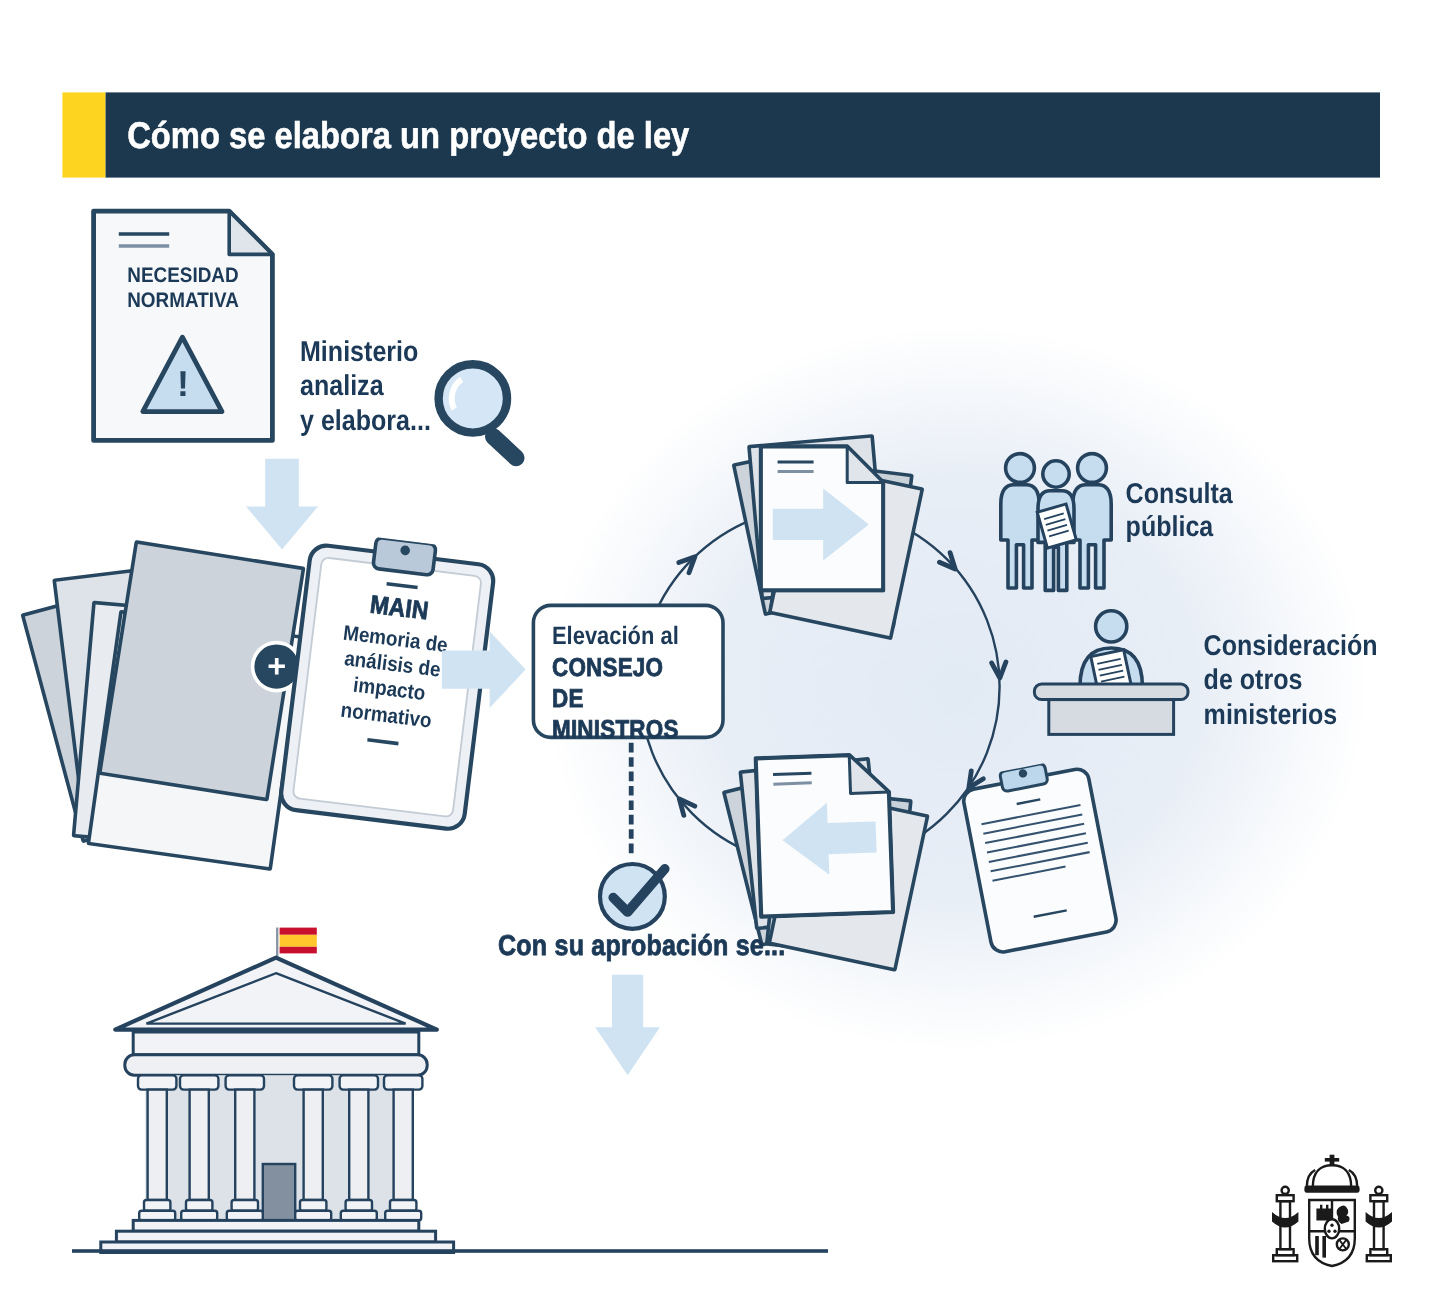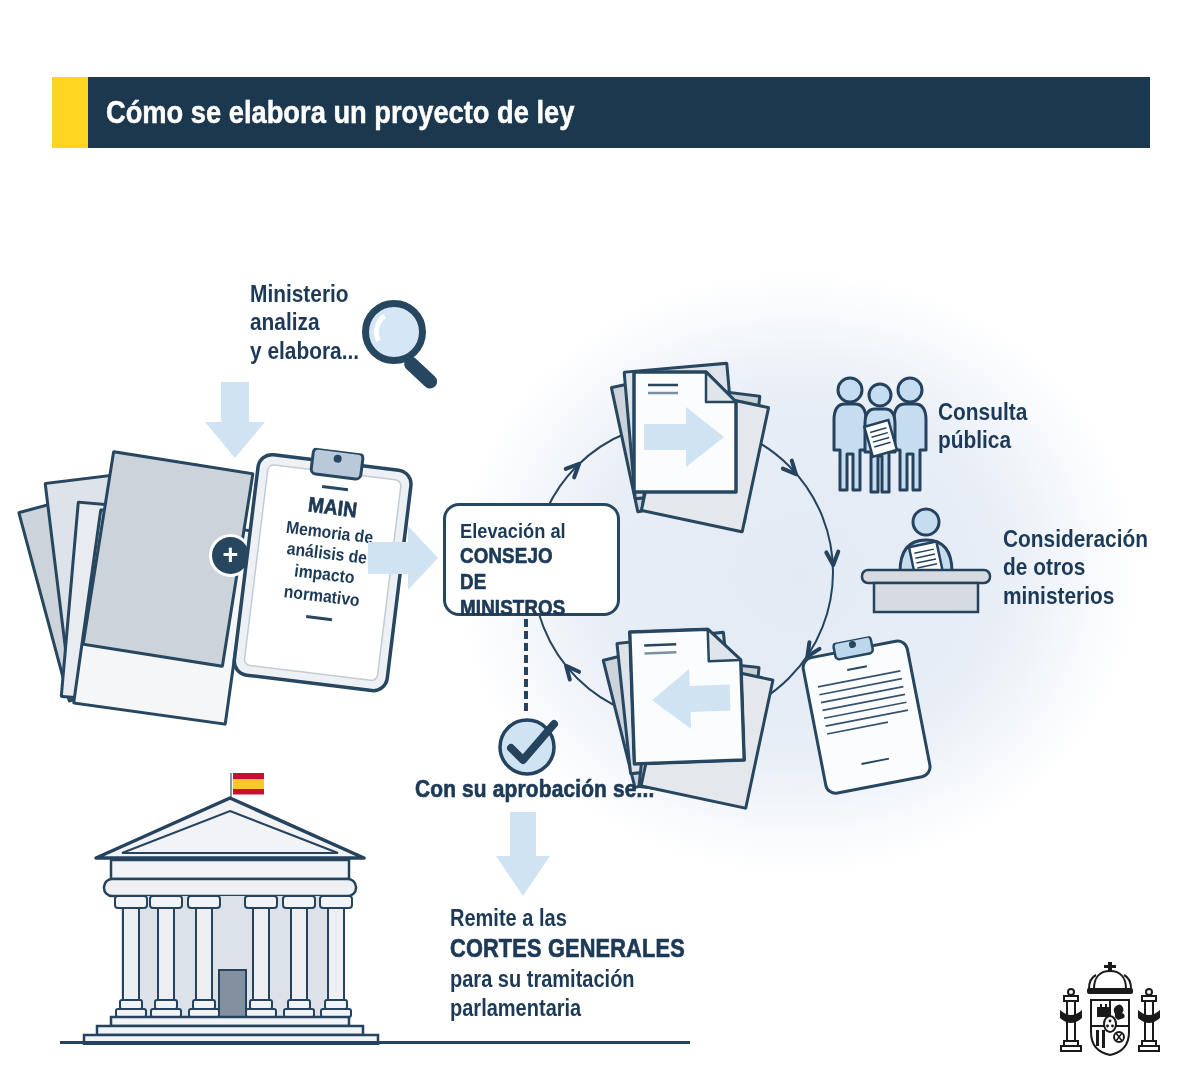--- a/index.html
+++ b/index.html
@@ -27,21 +27,21 @@
         background:#d5e7f6;}
   .lens::after{content:'';position:absolute;left:5px;top:4px;width:26px;height:30px;border:5px solid transparent;
         border-left-color:#fff;border-radius:50%;transform:rotate(14deg);}
   .handle{position:absolute;left:406px;top:332px;width:40px;height:14px;background:#27465f;border-radius:7px;
         transform:rotate(43deg);transform-origin:0 50%;}
   
   .plus{position:absolute;left:212px;top:517px;width:37px;height:37px;border-radius:50%;background:#27465f;
         box-shadow:0 0 0 3px #fff;color:#fff;text-align:center;font-size:27px;font-weight:700;line-height:36px;}
   .dotted{border-left:4px dashed #25435e;}
   .arrow{fill:#cfe3f3;}
-  .ebox{left:443px;top:483px;width:177px;height:113px;background:#fff;border:3px solid #27465f;border-radius:16px;
+  .ebox{left:443px;top:483px;width:161px;height:113px;background:#fff;border:3px solid #27465f;border-radius:16px;
         padding:12px 0 0 14px;box-sizing:border-box;}
   .groundline{left:60px;top:1021px;width:630px;border-top:3px solid #25435e;}
 </style>
 </head>
 <body>
 
 <div class="canvas">
 
   <div class="abs blob"></div>
 
@@ -54,20 +54,32 @@
     <circle cx="163" cy="162" r="150" fill="none" stroke="#25435e" stroke-width="2"></circle>
     <g stroke="#25435e" stroke-width="4" fill="none" stroke-linecap="round" stroke-linejoin="round">
       <path transform="translate(57,56) rotate(315)" d="M-10,-6 L3,0 L-10,6"></path>
       <path transform="translate(274,62) rotate(48)" d="M-10,-6 L3,0 L-10,6"></path>
       <path transform="translate(313,152) rotate(86)" d="M-10,-6 L3,0 L-10,6"></path>
       <path transform="translate(289,244) rotate(123)" d="M-10,-6 L3,0 L-10,6"></path>
       <path transform="translate(48,258) rotate(230)" d="M-10,-6 L3,0 L-10,6"></path>
     </g>
   </svg>
 
+  <div class="abs" style="left:75px;top:153px;width:155px;height:197px">
+    <svg width="155" height="197" viewBox="0 0 155 197">
+      <path d="M3,3 H116 L152,39 V194 H3 Z" fill="#f6f8fa" stroke="#27465f" stroke-width="4" stroke-linejoin="round"></path>
+      <path d="M116,3 V39 H152 Z" fill="#dfe5ea" stroke="#27465f" stroke-width="3" stroke-linejoin="round"></path>
+      <line x1="24" y1="22" x2="66" y2="22" stroke="#27465f" stroke-width="3"></line>
+      <line x1="24" y1="32" x2="66" y2="32" stroke="#7d90a2" stroke-width="3"></line>
+      <polygon points="77,108 110,170 44,170" fill="#c6ddf0" stroke="#27465f" stroke-width="4" stroke-linejoin="round"></polygon>
+    </svg>
+    <div class="doc-label cxc" style="top:46px;font-size:17.5px;line-height:1.2">NECESIDAD
+NORMATIVA</div>
+    <div class="doc-label" style="top:131px;font-size:30px;color:#27465f">!</div>
+  </div>
 
   <div class="abs lbl cx" style="left:250px;top:260px">Ministerio
 analiza
 y elabora...</div>
   <div class="lens"></div>
   <div class="handle"></div>
 
   <svg class="abs" style="left:205px;top:362px" width="60" height="76" viewBox="0 0 60 76">
     <polygon class="arrow" points="16,0 44,0 44,40 60,40 30,76 0,40 16,40"></polygon>
   </svg>
@@ -178,26 +190,20 @@
       <path d="M42,124 h28" stroke="#27465f" stroke-width="2"></path>
     </svg>
   </div>
 
   <div class="abs lbl cx blk" style="left:415px;top:755px">Con su aprobación se...</div>
 
   <svg class="abs" style="left:496px;top:792px" width="54" height="84" viewBox="0 0 54 84">
     <polygon class="arrow" points="14,0 40,0 40,44 54,44 27,84 0,44 14,44"></polygon>
   </svg>
 
-  <div class="abs" style="left:450px;top:884px">
-    <div class="lbl cx" style="font-size:23px;line-height:28px">Remite a las</div>
-    <div class="lbl cx blk" style="font-size:25px;line-height:33px">CORTES GENERALES</div>
-    <div class="lbl cx" style="font-size:23px;line-height:29px">para su tramitación
-parlamentaria</div>
-  </div>
 
   <svg class="abs" style="left:75px;top:745px" width="312" height="280" viewBox="0 0 312 280">
     <line x1="156" y1="8" x2="156" y2="38" stroke="#8a96a3" stroke-width="2"></line>
     <g>
       <rect x="158" y="8" width="31" height="6" fill="#c8102e"></rect>
       <rect x="158" y="14" width="31" height="10" fill="#ffc72c"></rect>
       <rect x="158" y="24" width="31" height="5.5" fill="#c8102e"></rect>
     </g>
     <polygon points="155,33 289,93 21,93" fill="#f1f3f6" stroke="#25435e" stroke-width="3.5" stroke-linejoin="round"></polygon>
     <polygon points="155,46 263,88 47,88" fill="none" stroke="#25435e" stroke-width="2"></polygon>

